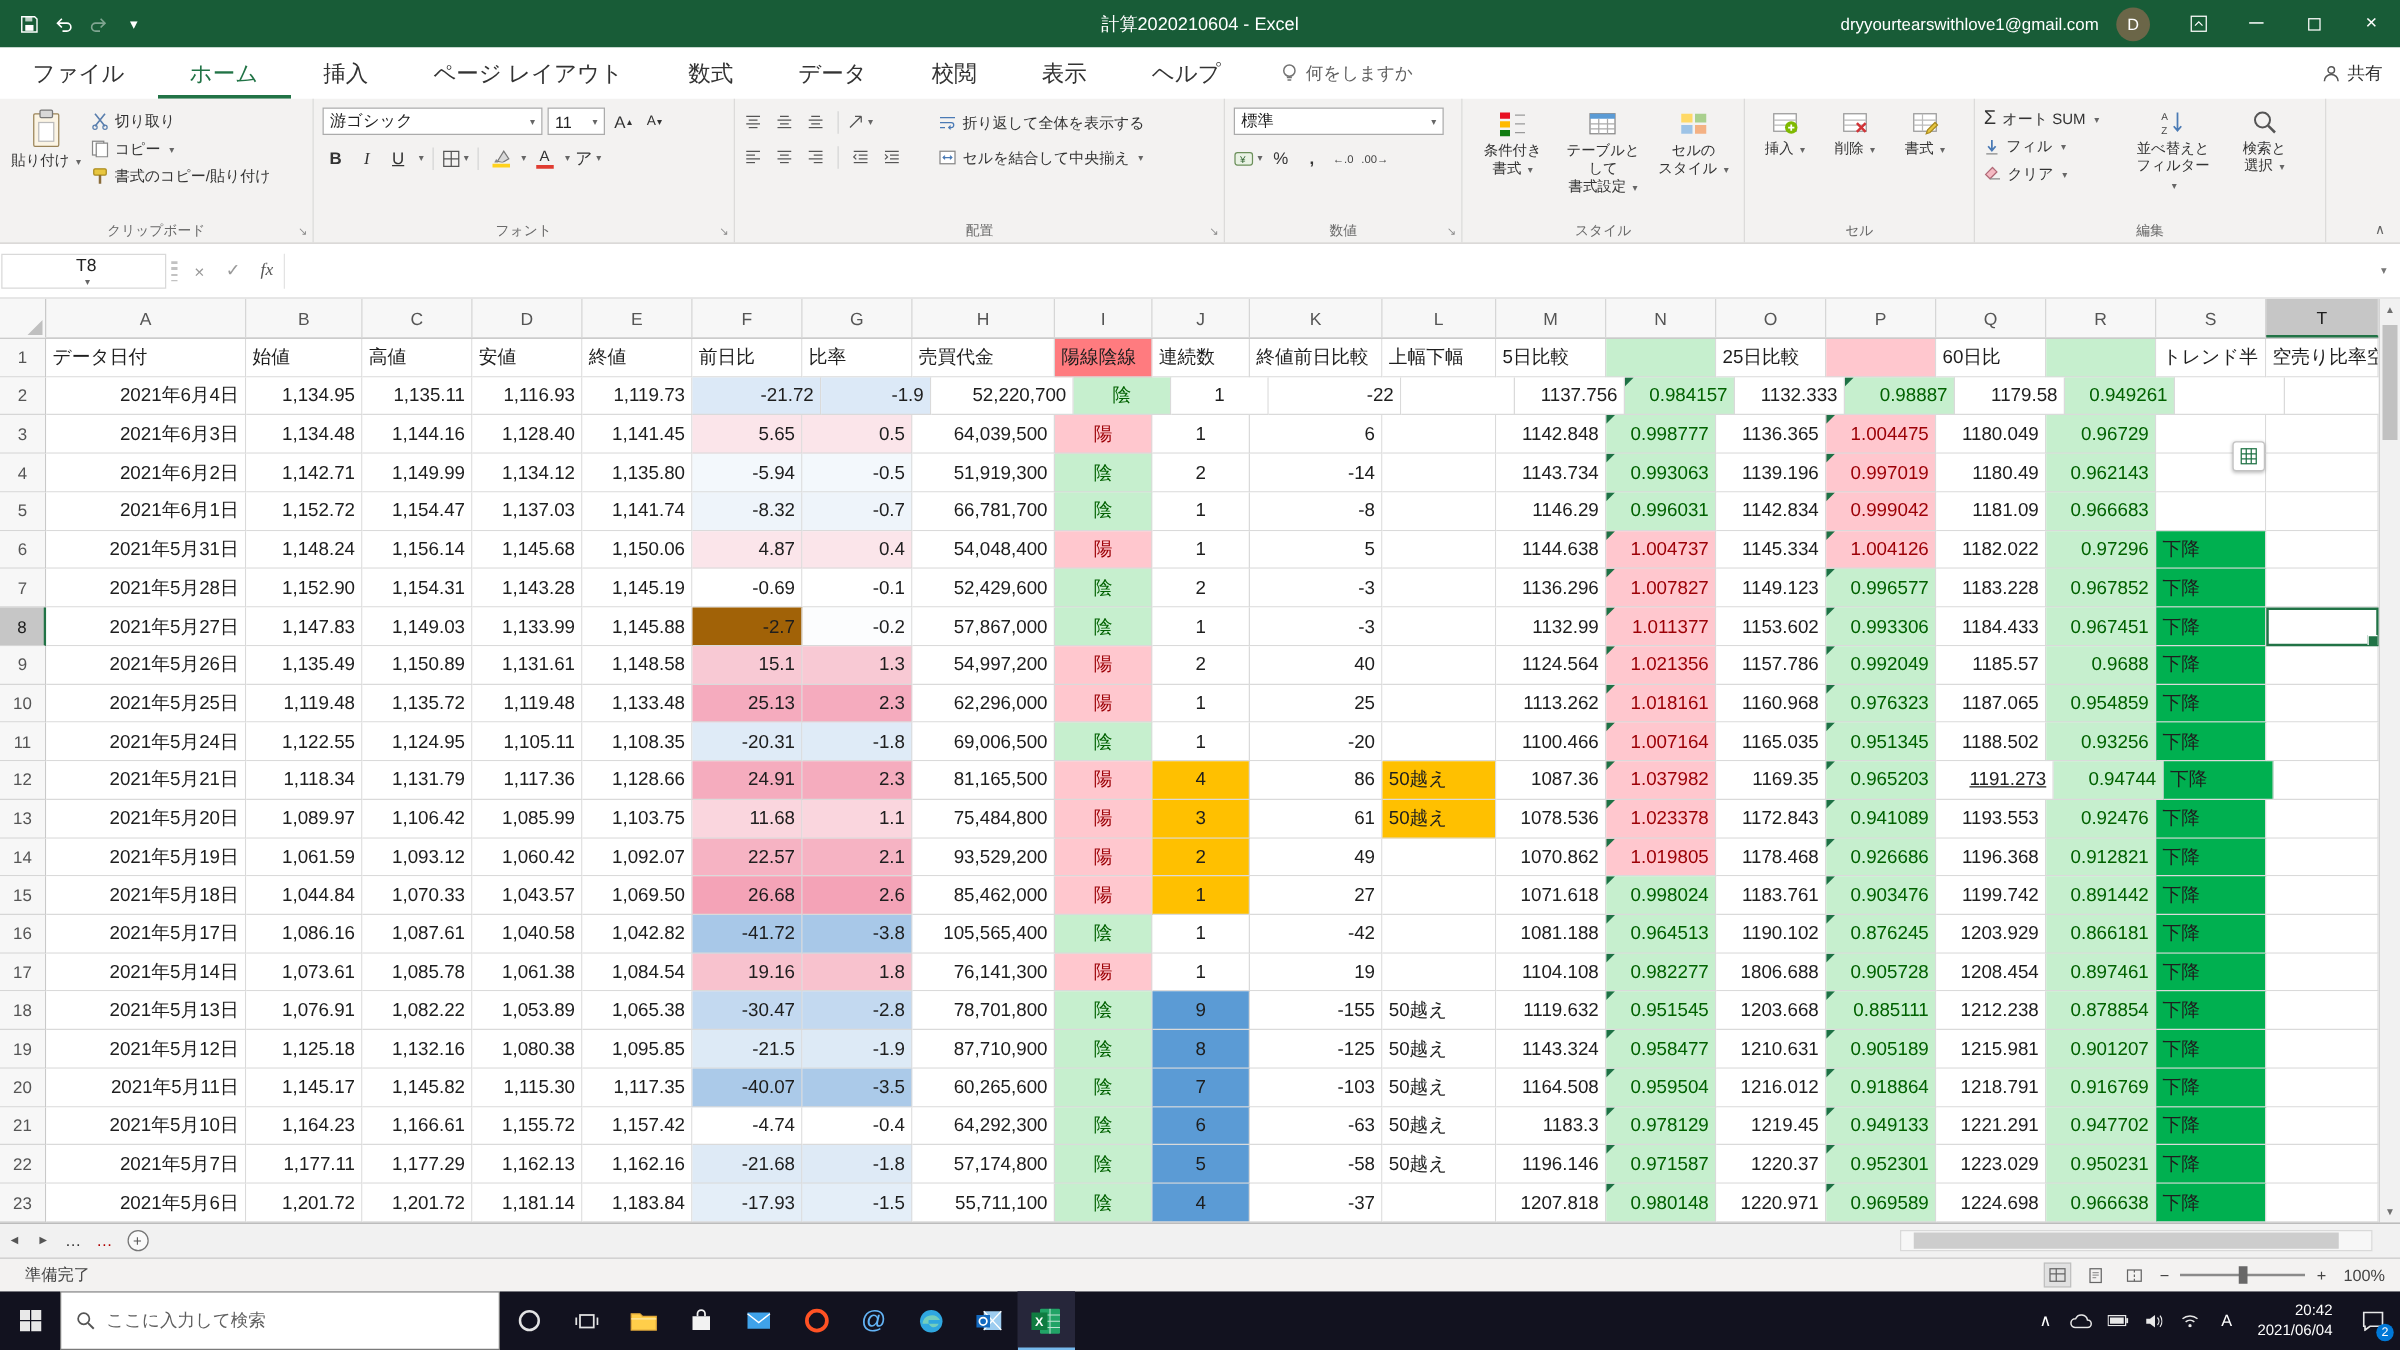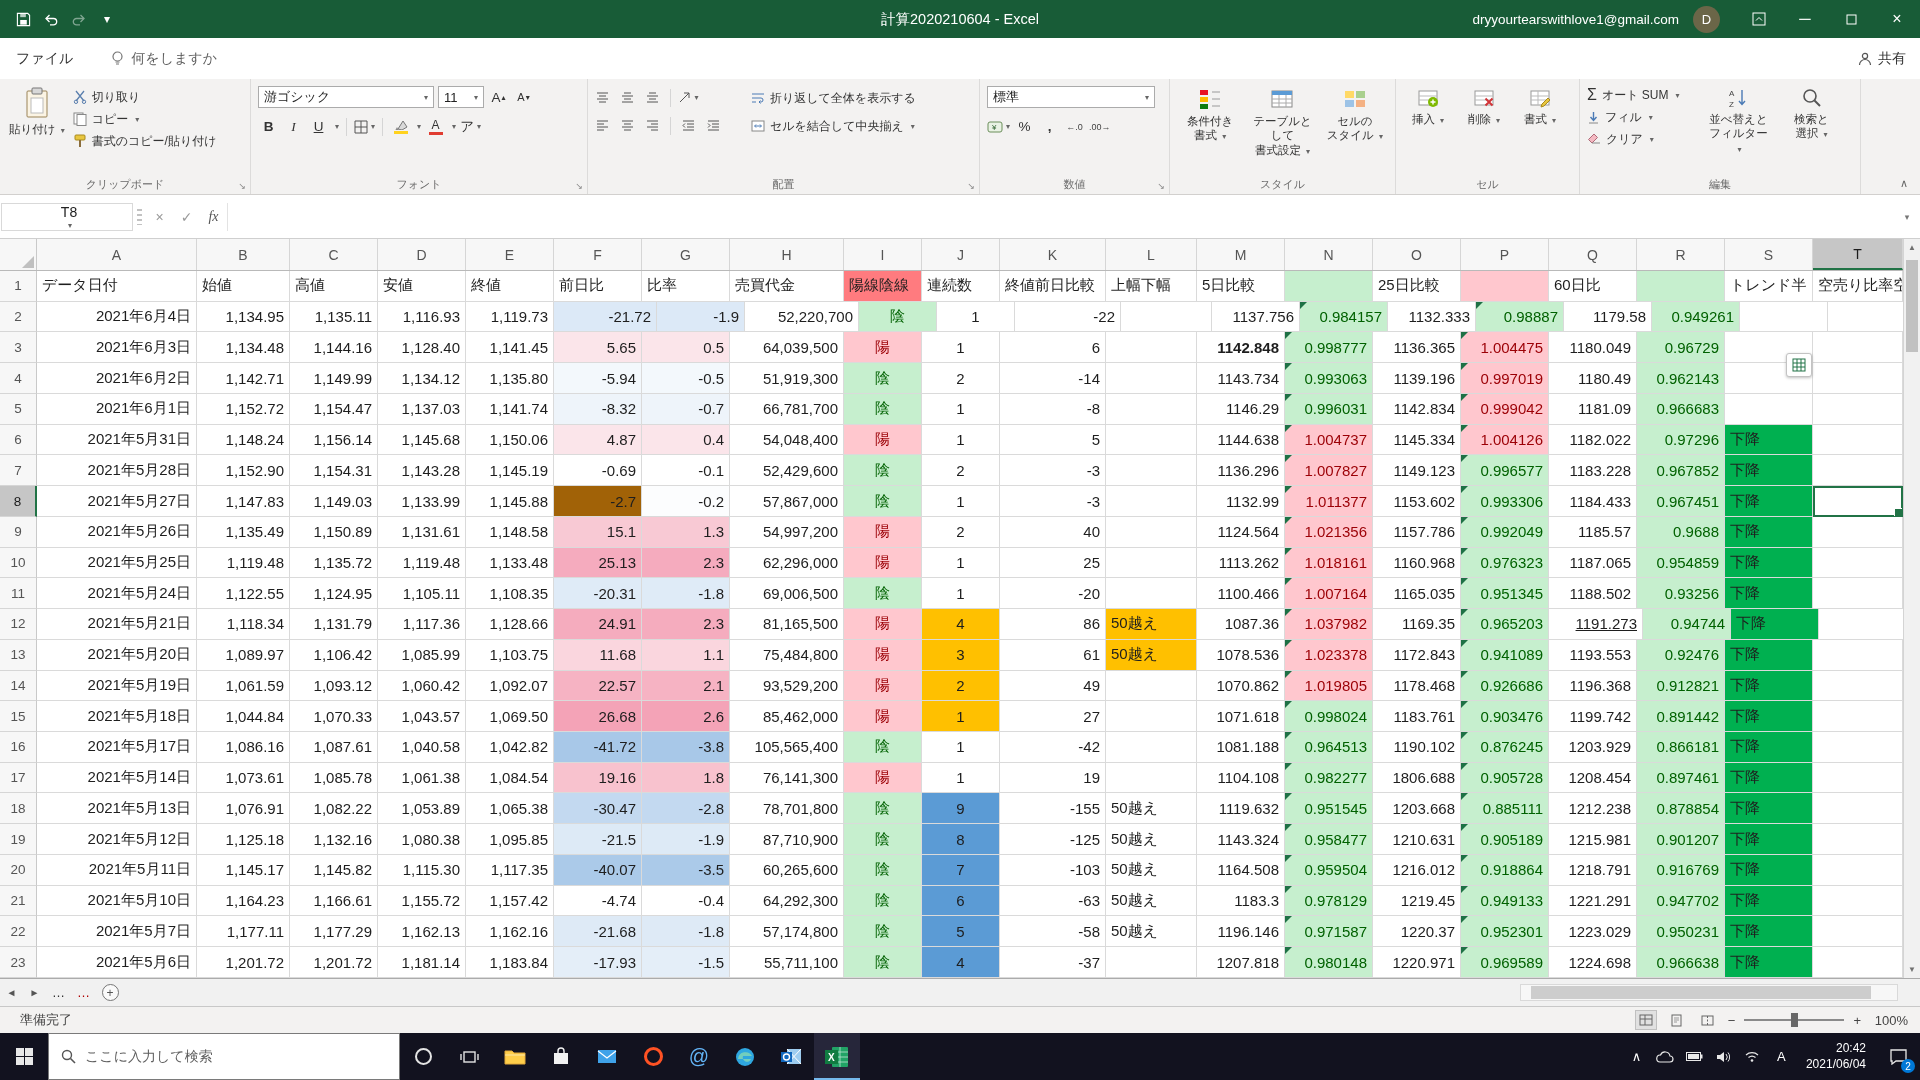--- a/index.html
+++ b/index.html
@@ -13,21 +13,21 @@
   .qat-btn{width:26px;height:26px;display:flex;align-items:center;justify-content:center;font-size:12px;color:#fff;}
   .qat-btn.dim{opacity:.45;}
   .tb-title{position:absolute;left:50%;transform:translateX(-50%);font-size:14.5px;white-space:nowrap;}
   .tb-right{margin-left:auto;display:flex;align-items:center;}
   .tb-email{font-size:13.5px;margin-right:14px;}
   .avatar{width:27px;height:27px;border-radius:50%;background:#6b6648;display:flex;align-items:center;justify-content:center;font-size:13px;margin-right:16px;}
   .win-btn{width:46px;height:38px;display:flex;align-items:center;justify-content:center;font-size:16px;color:#fff;}
 
   
   .ribbon-tabs{height:41px;background:#fff;display:flex;align-items:stretch;position:relative;}
-  .rtab,.rtab-list span{padding:0 16px;display:flex;align-items:center;font-size:14px;color:#333;white-space:nowrap;}
+  .rtab,.rtab-list span{padding:0 26px;display:flex;align-items:center;font-size:18px;color:#333;white-space:nowrap;}
   .rtab-list{display:flex;align-items:stretch;}
   .rtab-list span.active{color:#217346;box-shadow:inset 0 -3px 0 #217346;}
   .tellme{display:flex;align-items:center;gap:7px;color:#5f5f5f;font-size:14px;margin-left:22px;}
   .share{position:absolute;right:14px;top:0;height:100%;display:flex;align-items:center;gap:6px;font-size:14px;color:#333;}
 
   
   .ribbon{height:116px;background:#f3f2f1;border-bottom:1px solid #d2d0ce;display:flex;position:relative;}
   .group{position:relative;height:100%;border-right:1px solid #dcdbda;padding:5px 4px 18px;}
   .g-label{position:absolute;bottom:2px;left:0;right:0;text-align:center;font-size:11px;color:#6a6a6a;}
   .launcher{position:absolute;right:4px;bottom:3px;font-size:9px;color:#8a8a8a;}
@@ -167,20 +167,30 @@
         <svg width="11" height="11" viewBox="0 0 11 11">
             <rect x="1" y="1" width="9" height="9" fill="none" stroke="#fff"></rect>
           </svg>
       </span>
       <span class="win-btn">×</span>
     </div>
   </div>
 
   <div class="ribbon-tabs">
     <span class="rtab">ファイル</span>
+    <span class="rtab-list">
+        <span class="active">ホーム</span>
+        <span>挿入</span>
+        <span>ページ レイアウト</span>
+        <span>数式</span>
+        <span>データ</span>
+        <span>校閲</span>
+        <span>表示</span>
+        <span>ヘルプ</span>
+      </span>
     <span class="tellme">
       <svg width="13" height="15" viewBox="0 0 13 15">
           <circle cx="6.5" cy="5.5" r="4.5" fill="none" stroke="#747474" stroke-width="1.2"></circle>
           <path d="M4.5 11h4M5 13h3" stroke="#747474" stroke-width="1.2"></path>
         </svg>
       <span>何をしますか</span>
     </span>
     <span class="share">
       <svg width="14" height="14" viewBox="0 0 14 14">
           <circle cx="7" cy="4" r="2.6" fill="none" stroke="#555" stroke-width="1.2"></circle>
@@ -581,21 +591,21 @@
           <div class="cell al-r" style="width: 88px;">1,144.16</div>
           <div class="cell al-r" style="width: 88px;">1,128.40</div>
           <div class="cell al-r" style="width: 88px;">1,141.45</div>
           <div class="cell al-r" style="width: 88px; background: rgb(251, 229, 234);">5.65</div>
           <div class="cell al-r" style="width: 88px; background: rgb(251, 229, 234);">0.5</div>
           <div class="cell al-r" style="width: 114px;">64,039,500</div>
           <div class="cell al-c" style="width: 78px; background: rgb(255, 199, 206); color: rgb(156, 0, 6);">陽</div>
           <div class="cell al-c" style="width: 78px;">1</div>
           <div class="cell al-r" style="width: 106px;">6</div>
           <div class="cell al-l" style="width: 91px;"></div>
-          <div class="cell al-r" style="width: 88px; font-weight: bold;">1142.848</div>
+          <div class="cell al-r" style="width: 88px;">1142.848</div>
           <div class="cell al-r tri" style="width: 88px; background: rgb(198, 239, 206); color: rgb(0, 97, 0);">0.998777</div>
           <div class="cell al-r" style="width: 88px;">1136.365</div>
           <div class="cell al-r tri" style="width: 88px; background: rgb(255, 199, 206); color: rgb(156, 0, 6);">1.004475</div>
           <div class="cell al-r" style="width: 88px;">1180.049</div>
           <div class="cell al-r" style="width: 88px; background: rgb(198, 239, 206); color: rgb(0, 97, 0);">0.96729</div>
           <div class="cell al-l" style="width: 88px;"></div>
           <div class="cell al-l" style="width: 90px;"></div>
         </div>
         <div class="grow">
           <div class="rowhdr">4</div>

